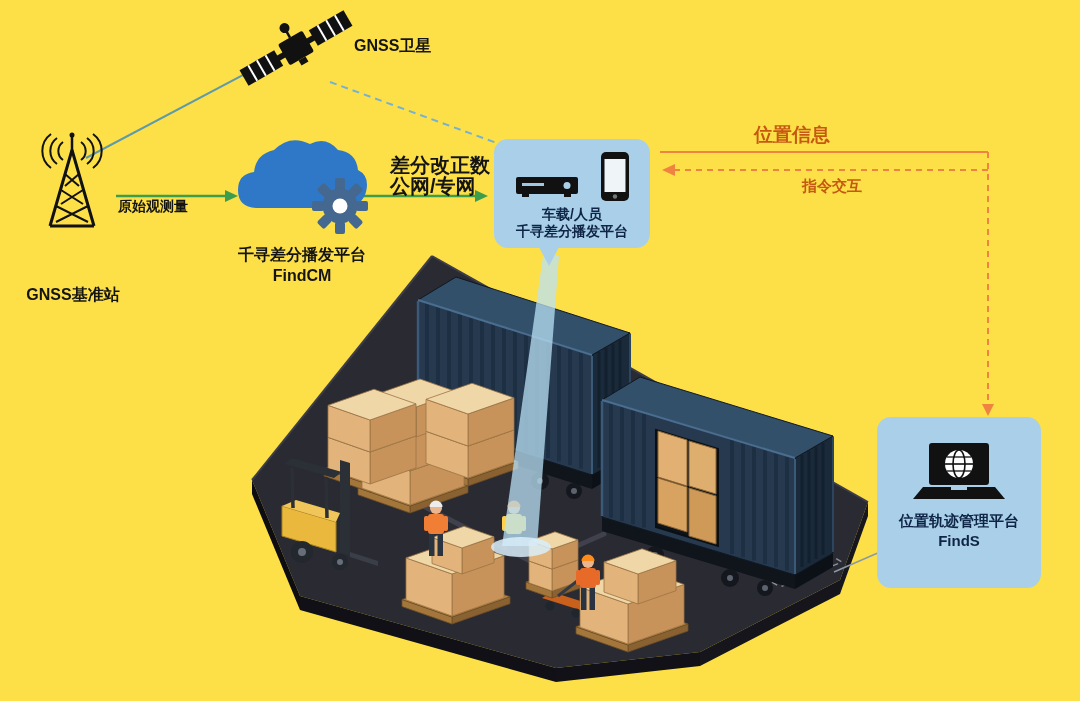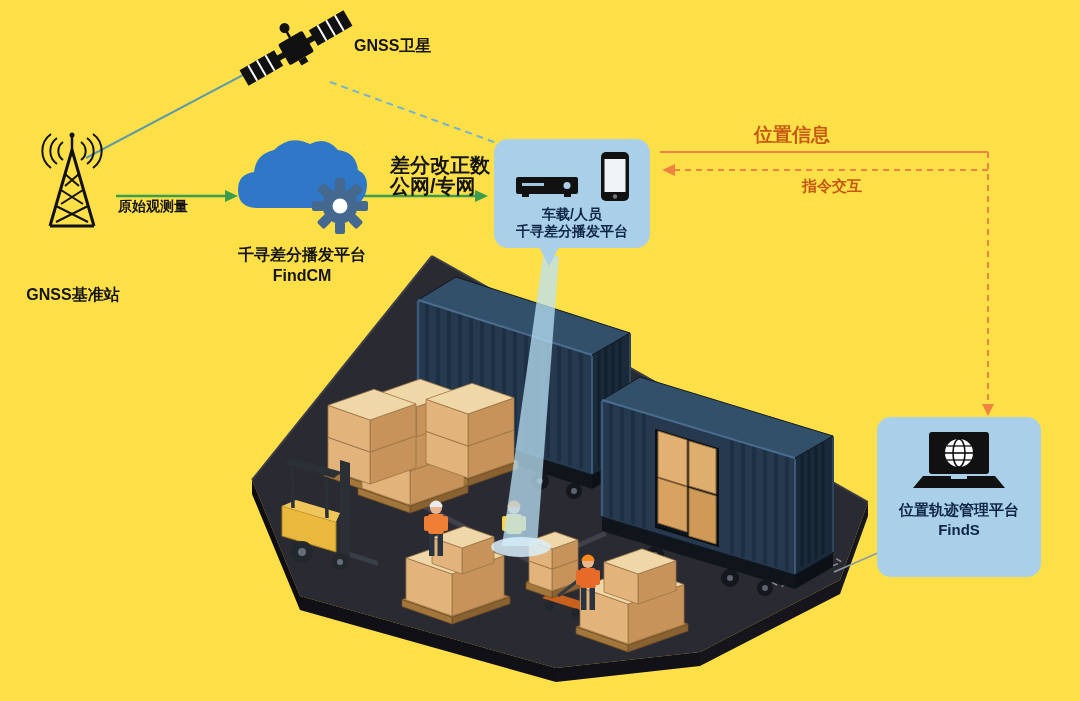--- a/index.html
+++ b/index.html
@@ -13,21 +13,21 @@
   #cloud-label{left:213px;top:244px;width:178px;text-align:center;font-size:16px;line-height:21px;}
   #raw-label{left:118px;top:176px;width:120px;text-align:left;font-size:14px;margin-top:22px;}
   #corr-label{left:390px;top:155px;font-size:20px;line-height:21px;}
   #pos-label{left:722px;top:122px;width:140px;text-align:center;font-size:19px;color:#c65911;}
   #cmd-label{left:722px;top:177px;width:140px;text-align:right;font-size:15px;color:#c65911;}
   .bubble{position:absolute;background:#a9d0e8;border-radius:14px;display:flex;
           flex-direction:column;align-items:center;}
   #terminal-bubble{left:494px;top:139px;width:156px;height:99px;padding-top:10px;}
   #terminal-bubble .icons{display:flex;align-items:flex-end;gap:16px;height:54px;}
   .bubble .bt{font-size:14px;font-weight:700;color:#0f2547;line-height:17px;text-align:center;}
-  #finds-bubble{left:877px;top:417px;width:164px;height:145px;padding-top:15px;}
+  #finds-bubble{left:877px;top:417px;width:164px;height:145px;padding-top:26px;}
   #finds-bubble .bt{font-size:15px;line-height:20px;}
   #finds-bubble .txt{margin-top:8px;}
   #terminal-bubble .txt{margin-top:3px;}
 </style>
 </head>
 <body>
 
 <div class="stage">
 
   <svg id="scene" class="layer" width="1080" height="701" viewBox="0 0 1080 701">

